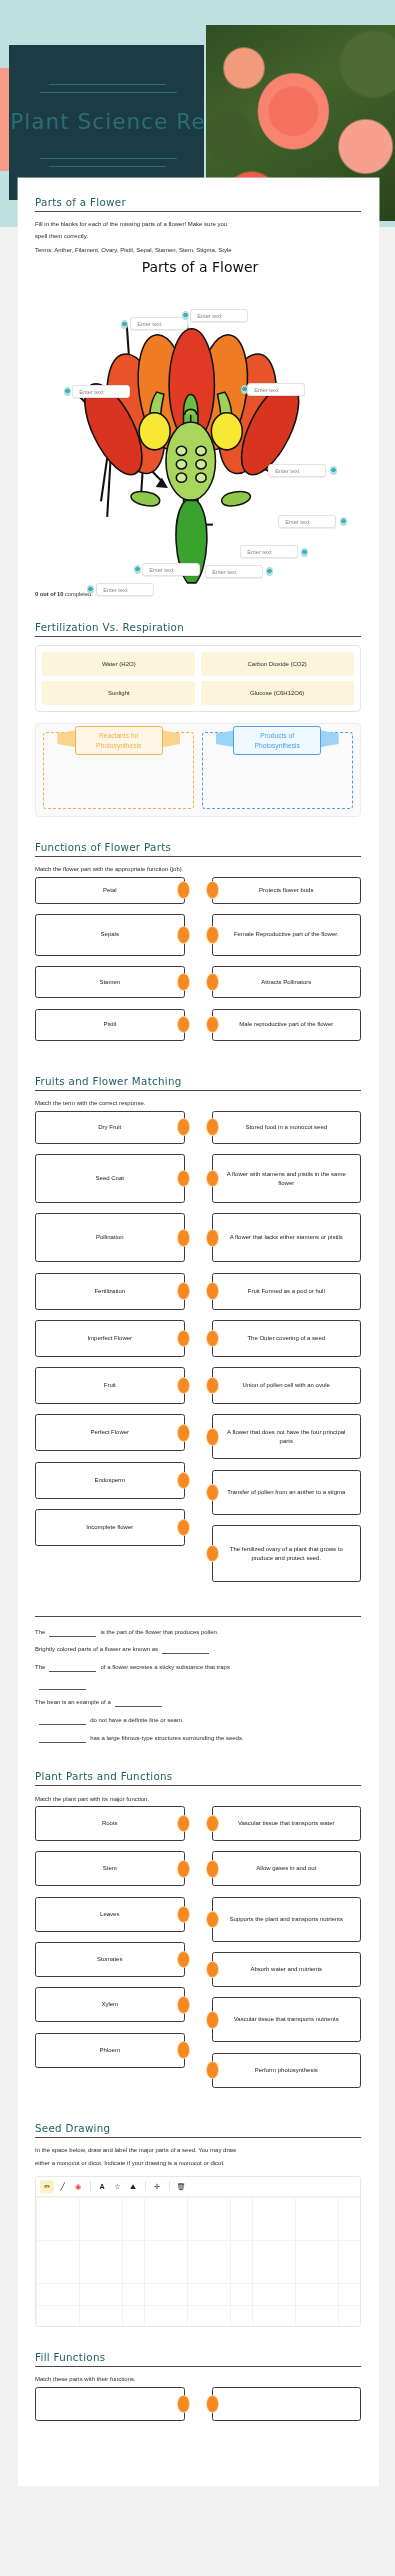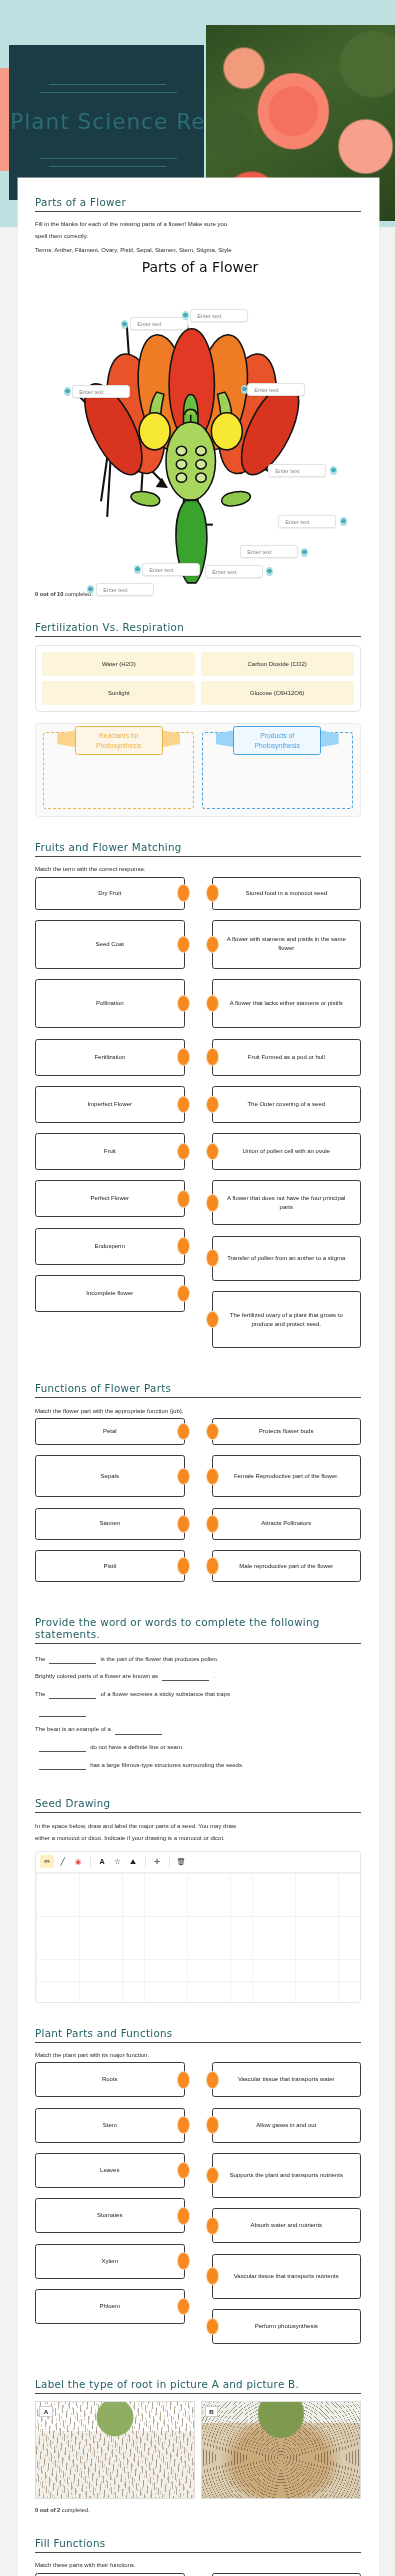--- a/index.html
+++ b/index.html
@@ -316,20 +316,64 @@
           <div class="ribbon">
             <div class="tail l"></div>
             <div class="tail r"></div>
             <div class="box">Products of Photosynthesis</div>
           </div>
         </div>
       </div>
     </div>
 
     <div class="block">
+      <h2 class="sec">Functions of Flower Parts</h2>
+      <div class="sec-rule"></div>
+      <p class="instr">Match the flower part with the appropriate function (job).</p>
+      <div class="match">
+        <div class="mcol left">
+          <div class="mrow">
+              <span>Petal</span>
+              <span class="knob"></span>
+            </div>
+          <div class="mrow" style="min-height:42px">
+              <span>Sepals</span>
+              <span class="knob"></span>
+            </div>
+          <div class="mrow" style="min-height:32px">
+              <span>Stamen</span>
+              <span class="knob"></span>
+            </div>
+          <div class="mrow" style="min-height:32px">
+              <span>Pistil</span>
+              <span class="knob"></span>
+            </div>
+        </div>
+        <div class="mcol right">
+          <div class="mrow">
+              <span>Protects flower buds</span>
+              <span class="knob"></span>
+            </div>
+          <div class="mrow" style="min-height:42px">
+              <span>Female Reproductive part of the flower.</span>
+              <span class="knob"></span>
+            </div>
+          <div class="mrow" style="min-height:32px">
+              <span>Attracts Pollinators</span>
+              <span class="knob"></span>
+            </div>
+          <div class="mrow" style="min-height:32px">
+              <span>Male reproductive part of the flower</span>
+              <span class="knob"></span>
+            </div>
+        </div>
+      </div>
+    </div>
+
+    <div class="block">
       <h2 class="sec">Fruits and Flower Matching</h2>
       <div class="sec-rule"></div>
       <p class="instr">Match the term with the correct response.</p>
       <div class="match">
         <div class="mcol left">
           <div class="mrow" style="min-height:33px">
               <span>Dry Fruit</span>
               <span class="knob"></span>
             </div>
           <div class="mrow" style="min-height:49px">
@@ -400,74 +444,89 @@
             </div>
           <div class="mrow" style="min-height:57px">
               <span>The fertilized ovary of a plant that grows to produce and protect seed.</span>
               <span class="knob"></span>
             </div>
         </div>
       </div>
     </div>
 
     <div class="block">
-      <h2 class="sec">Functions of Flower Parts</h2>
-      <div class="sec-rule"></div>
-      <p class="instr">Match the flower part with the appropriate function (job).</p>
-      <div class="match">
-        <div class="mcol left">
-          <div class="mrow">
-              <span>Petal</span>
-              <span class="knob"></span>
-            </div>
-          <div class="mrow" style="min-height:42px">
-              <span>Sepals</span>
-              <span class="knob"></span>
-            </div>
-          <div class="mrow" style="min-height:32px">
-              <span>Stamen</span>
-              <span class="knob"></span>
-            </div>
-          <div class="mrow" style="min-height:32px">
-              <span>Pistil</span>
-              <span class="knob"></span>
-            </div>
-        </div>
-        <div class="mcol right">
-          <div class="mrow">
-              <span>Protects flower buds</span>
-              <span class="knob"></span>
-            </div>
-          <div class="mrow" style="min-height:42px">
-              <span>Female Reproductive part of the flower.</span>
-              <span class="knob"></span>
-            </div>
-          <div class="mrow" style="min-height:32px">
-              <span>Attracts Pollinators</span>
-              <span class="knob"></span>
-            </div>
-          <div class="mrow" style="min-height:32px">
-              <span>Male reproductive part of the flower</span>
-              <span class="knob"></span>
-            </div>
-        </div>
-      </div>
-    </div>
-
-    <div class="block">
-      <h2 class="sec">Provide the word or words to complete the following statements.</h2>
       <div class="sec-rule"></div>
       <div class="fib">
         <p><span>The</span><span class="blank"></span><span>is the part of the flower that produces pollen.</span></p>
         <p><span>Brightly colored parts of a flower are known as</span><span class="blank"></span><span>.</span></p>
         <p><span>The</span><span class="blank"></span><span>of a flower secretes a sticky substance that traps</span></p>
         <p><span class="blank"></span></p>
         <p><span>The bean is an example of a</span><span class="blank"></span></p>
         <p><span class="blank"></span><span>do not have a definite line or seam.</span></p>
         <p><span class="blank"></span><span>has a large fibrous-type structures surrounding the seeds.</span></p>
+      </div>
+    </div>
+
+    <div class="block">
+      <h2 class="sec">Plant Parts and Functions</h2>
+      <div class="sec-rule"></div>
+      <p class="instr">Match the plant part with its major function.</p>
+      <div class="match">
+        <div class="mcol left">
+          <div class="mrow" style="min-height:35px">
+              <span>Roots</span>
+              <span class="knob"></span>
+            </div>
+          <div class="mrow" style="min-height:35px">
+              <span>Stem</span>
+              <span class="knob"></span>
+            </div>
+          <div class="mrow" style="min-height:35px">
+              <span>Leaves</span>
+              <span class="knob"></span>
+            </div>
+          <div class="mrow" style="min-height:35px">
+              <span>Stomates</span>
+              <span class="knob"></span>
+            </div>
+          <div class="mrow" style="min-height:35px">
+              <span>Xylem</span>
+              <span class="knob"></span>
+            </div>
+          <div class="mrow" style="min-height:35px">
+              <span>Phloem</span>
+              <span class="knob"></span>
+            </div>
+        </div>
+        <div class="mcol right">
+          <div class="mrow" style="min-height:35px">
+              <span>Vascular tissue that transports water</span>
+              <span class="knob"></span>
+            </div>
+          <div class="mrow" style="min-height:35px">
+              <span>Allow gases in and out</span>
+              <span class="knob"></span>
+            </div>
+          <div class="mrow" style="min-height:45px">
+              <span>Supports the plant and transports nutrients</span>
+              <span class="knob"></span>
+            </div>
+          <div class="mrow" style="min-height:35px">
+              <span>Absorb water and nutrients</span>
+              <span class="knob"></span>
+            </div>
+          <div class="mrow" style="min-height:45px">
+              <span>Vascular tissue that transports nutrients</span>
+              <span class="knob"></span>
+            </div>
+          <div class="mrow" style="min-height:35px">
+              <span>Perform photosynthesis</span>
+              <span class="knob"></span>
+            </div>
+        </div>
       </div>
     </div>
 
     <div class="block">
       <h2 class="sec">Seed Drawing</h2>
       <div class="sec-rule"></div>
       <p class="instr">In the space below, draw and label the major parts of a seed. You may draw</p>
       <p class="instr" style="margin-bottom:7.2px">either a monocot or dicot. Indicate if your drawing is a monocot or dicot.</p>
       <div class="canvas-wrap">
         <div class="toolbar">
@@ -480,97 +539,20 @@
           <div class="tool">⛰</div>
           <div class="tdiv"></div>
           <div class="tool">✛</div>
           <div class="tdiv"></div>
           <div class="tool">🗑</div>
         </div>
         <div class="canvas"></div>
       </div>
     </div>
 
-    <div class="block">
-      <h2 class="sec">Plant Parts and Functions</h2>
-      <div class="sec-rule"></div>
-      <p class="instr">Match the plant part with its major function.</p>
-      <div class="match">
-        <div class="mcol left">
-          <div class="mrow" style="min-height:35px">
-              <span>Roots</span>
-              <span class="knob"></span>
-            </div>
-          <div class="mrow" style="min-height:35px">
-              <span>Stem</span>
-              <span class="knob"></span>
-            </div>
-          <div class="mrow" style="min-height:35px">
-              <span>Leaves</span>
-              <span class="knob"></span>
-            </div>
-          <div class="mrow" style="min-height:35px">
-              <span>Stomates</span>
-              <span class="knob"></span>
-            </div>
-          <div class="mrow" style="min-height:35px">
-              <span>Xylem</span>
-              <span class="knob"></span>
-            </div>
-          <div class="mrow" style="min-height:35px">
-              <span>Phloem</span>
-              <span class="knob"></span>
-            </div>
-        </div>
-        <div class="mcol right">
-          <div class="mrow" style="min-height:35px">
-              <span>Vascular tissue that transports water</span>
-              <span class="knob"></span>
-            </div>
-          <div class="mrow" style="min-height:35px">
-              <span>Allow gases in and out</span>
-              <span class="knob"></span>
-            </div>
-          <div class="mrow" style="min-height:45px">
-              <span>Supports the plant and transports nutrients</span>
-              <span class="knob"></span>
-            </div>
-          <div class="mrow" style="min-height:35px">
-              <span>Absorb water and nutrients</span>
-              <span class="knob"></span>
-            </div>
-          <div class="mrow" style="min-height:45px">
-              <span>Vascular tissue that transports nutrients</span>
-              <span class="knob"></span>
-            </div>
-          <div class="mrow" style="min-height:35px">
-              <span>Perform photosynthesis</span>
-              <span class="knob"></span>
-            </div>
-        </div>
-      </div>
-    </div>
-
-    <div class="block">
-      <h2 class="sec">Label the type of root in picture A and picture B.</h2>
-      <div class="sec-rule"></div>
-      <div class="ab">
-        <div class="abcell">
-          <div class="abtag">A</div>
-          <div class="rootsA"></div>
-        </div>
-        <div class="abcell">
-          <div class="abtag">B</div>
-          <div class="rootsB"></div>
-        </div>
-      </div>
-      <p class="completed">
-        <b>0 out of 2</b><span> completed.</span>
-      </p>
-    </div>
 
     <div class="block">
       <h2 class="sec">Fill Functions</h2>
       <div class="sec-rule"></div>
       <p class="instr">Match these parts with their functions.</p>
       <div class="match">
         <div class="mcol left">
           <div class="mrow" style="min-height:34px">
               <span class="knob"></span>
             </div>

